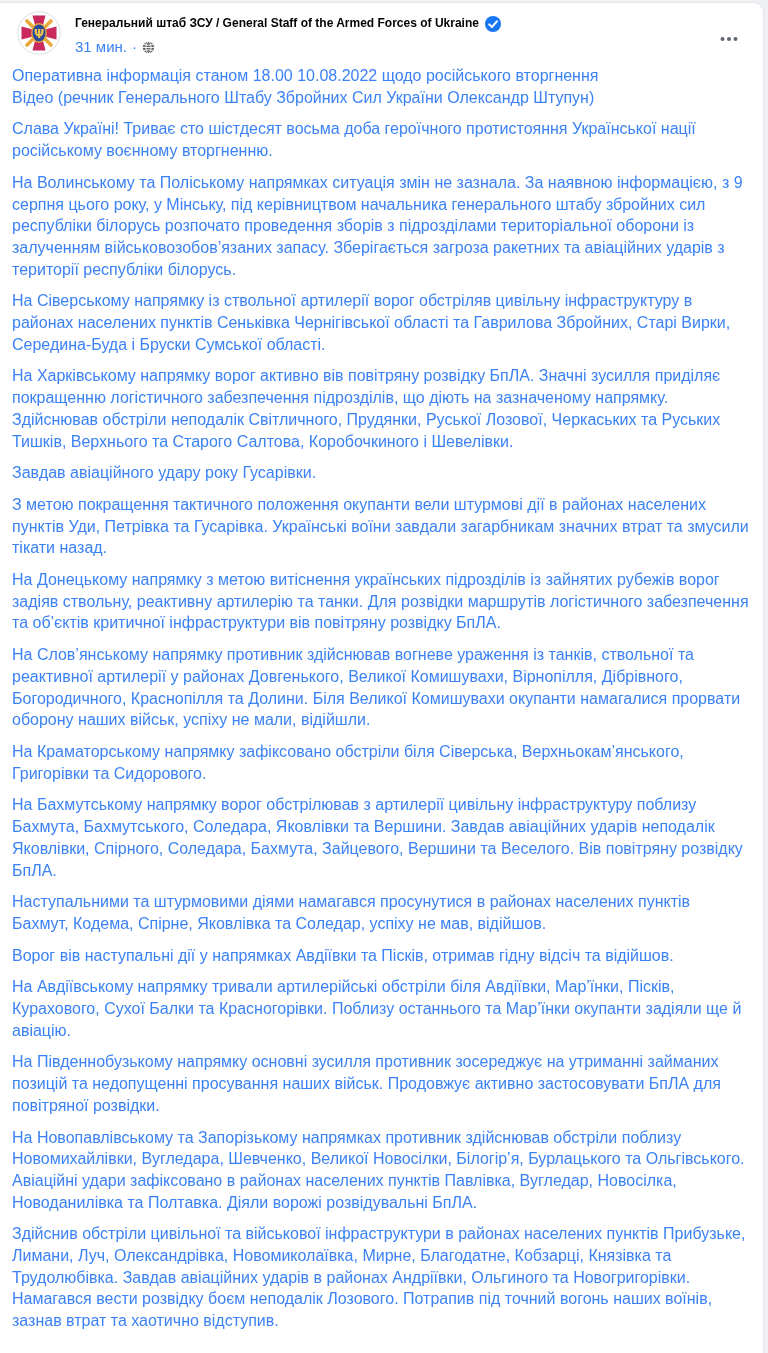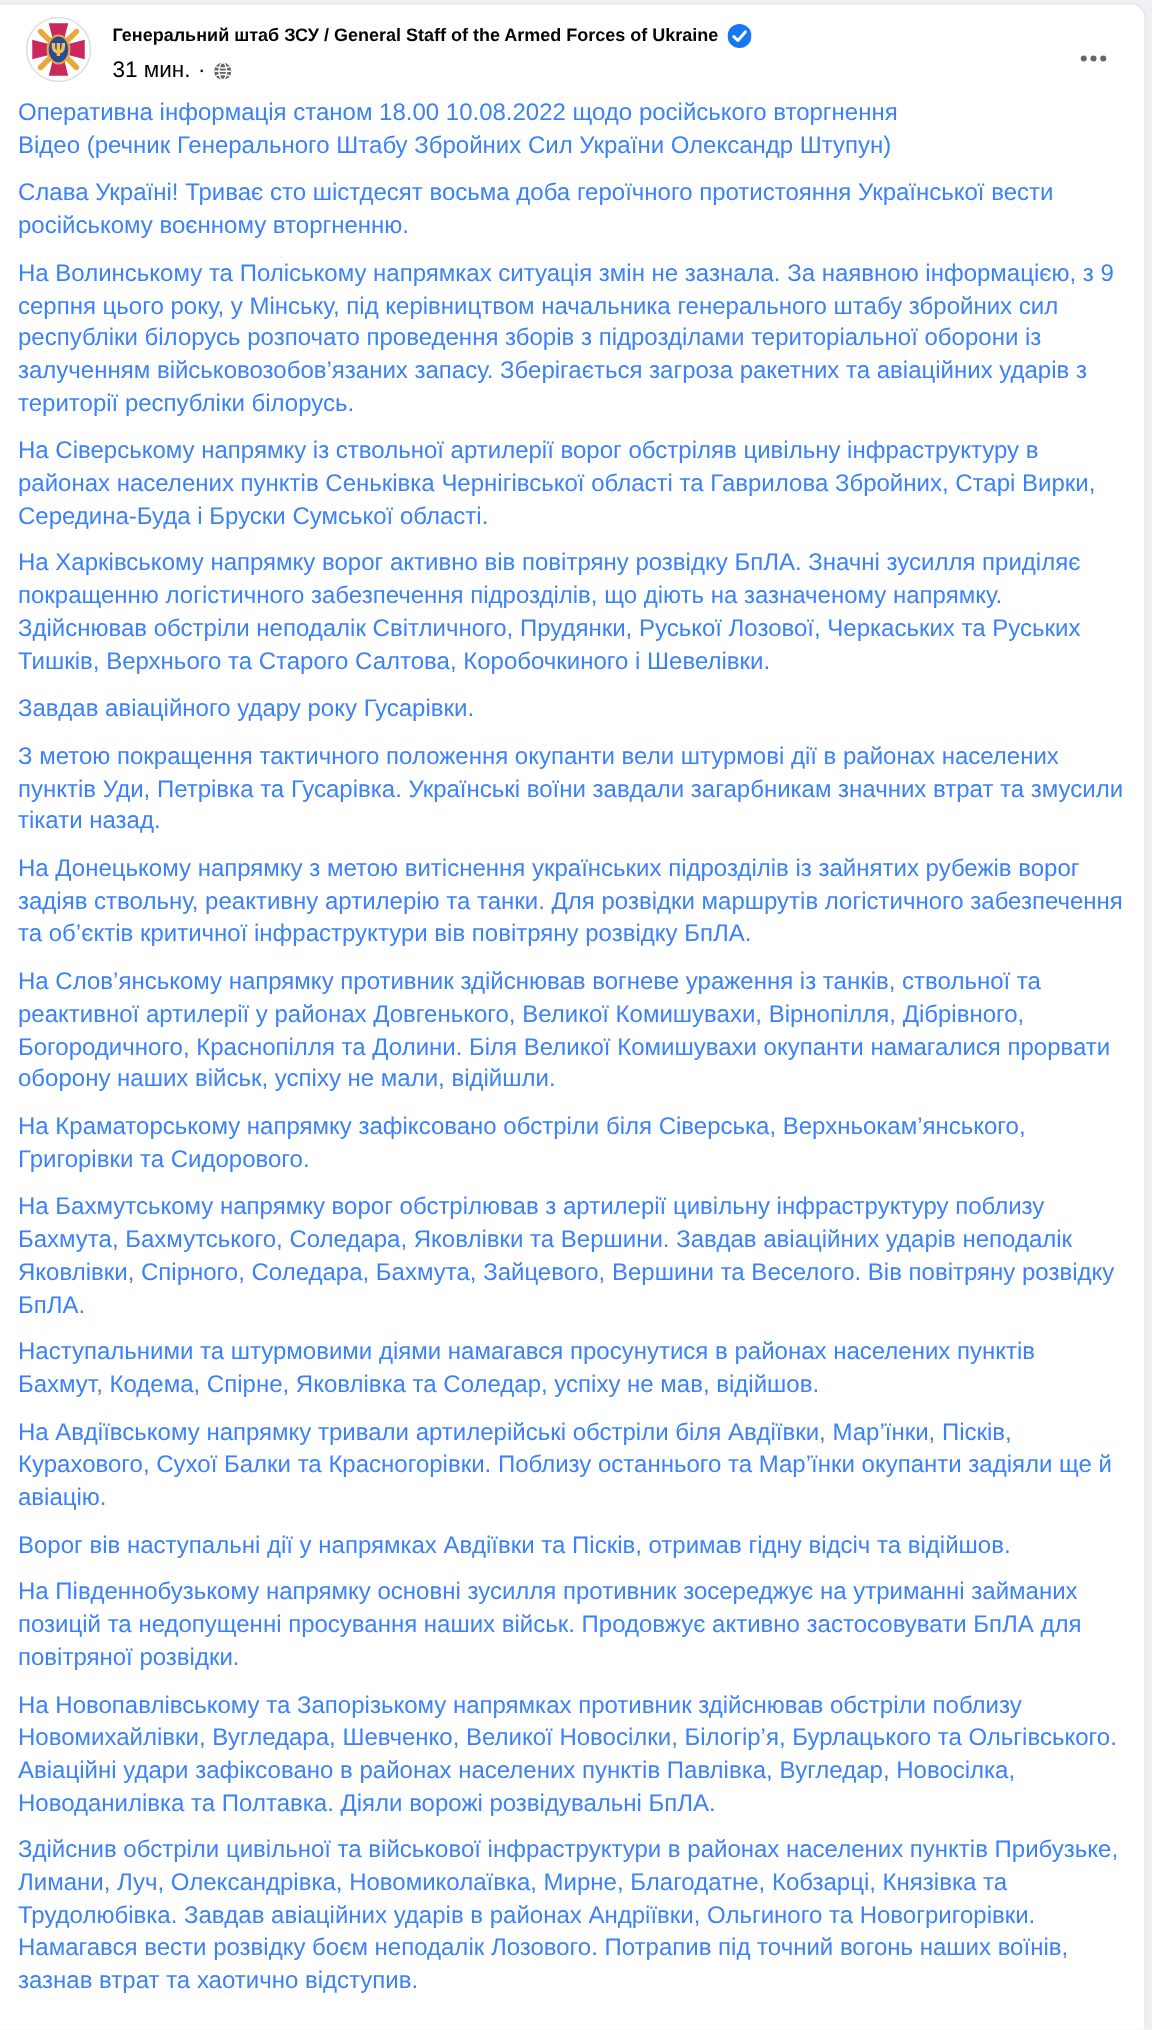--- a/index.html
+++ b/index.html
@@ -57,21 +57,21 @@
     height: 16px;
     flex: 0 0 auto;
     display: inline-flex;
   }
   .meta-row {
     display: flex;
     align-items: center;
     gap: 5px;
     margin-top: 4px;
     font-size: 15px;
-    color: #000000;
+    color: #3b82f6;
     line-height: 18px;
   }
   .globe-icon { display: inline-flex; margin-top: 1px; }
   .more-button {
     position: absolute;
     top: 18px;
     right: 16px;
     width: 36px;
     height: 36px;
     border: none;
@@ -151,31 +151,31 @@
         <circle cx="11" cy="11" r="2"></circle>
         <circle cx="17.5" cy="11" r="2"></circle>
       </svg>
     </button>
 
   </div>
 
   <div class="post-body">
       <p class="post-paragraph">Оперативна інформація станом 18.00 10.08.2022 щодо російського вторгнення
 Відео (речник Генерального Штабу Збройних Сил України Олександр Штупун)</p>
-      <p class="post-paragraph">Слава Україні! Триває сто шістдесят восьма доба героїчного протистояння Української вести російському воєнному вторгненню.</p>
+      <p class="post-paragraph">Слава Україні! Триває сто шістдесят восьма доба героїчного протистояння Української нації російському воєнному вторгненню.</p>
       <p class="post-paragraph">На Волинському та Поліському напрямках ситуація змін не зазнала. За наявною інформацією, з 9 серпня цього року, у Мінську, під керівництвом начальника генерального штабу збройних сил республіки білорусь розпочато проведення зборів з підрозділами територіальної оборони із залученням військовозобов’язаних запасу. Зберігається загроза ракетних та авіаційних ударів з території республіки білорусь.</p>
       <p class="post-paragraph">На Сіверському напрямку із ствольної артилерії ворог обстріляв цивільну інфраструктуру в районах населених пунктів Сеньківка Чернігівської області та Гаврилова Збройних, Старі Вирки, Середина-Буда і Бруски Сумської області.</p>
       <p class="post-paragraph">На Харківському напрямку ворог активно вів повітряну розвідку БпЛА. Значні зусилля приділяє покращенню логістичного забезпечення підрозділів, що діють на зазначеному напрямку. Здійснював обстріли неподалік Світличного, Прудянки, Руської Лозової, Черкаських та Руських Тишків, Верхнього та Старого Салтова, Коробочкиного і Шевелівки.</p>
       <p class="post-paragraph">Завдав авіаційного удару року Гусарівки.</p>
       <p class="post-paragraph">З метою покращення тактичного положення окупанти вели штурмові дії в районах населених пунктів Уди, Петрівка та Гусарівка. Українські воїни завдали загарбникам значних втрат та змусили тікати назад.</p>
       <p class="post-paragraph">На Донецькому напрямку з метою витіснення українських підрозділів із зайнятих рубежів ворог задіяв ствольну, реактивну артилерію та танки. Для розвідки маршрутів логістичного забезпечення та об’єктів критичної інфраструктури вів повітряну розвідку БпЛА.</p>
       <p class="post-paragraph">На Слов’янському напрямку противник здійснював вогневе ураження із танків, ствольної та реактивної артилерії у районах Довгенького, Великої Комишувахи, Вірнопілля, Дібрівного, Богородичного, Краснопілля та Долини. Біля Великої Комишувахи окупанти намагалися прорвати оборону наших військ, успіху не мали, відійшли.</p>
       <p class="post-paragraph">На Краматорському напрямку зафіксовано обстріли біля Сіверська, Верхньокам’янського, Григорівки та Сидорового.</p>
       <p class="post-paragraph">На Бахмутському напрямку  ворог обстрілював з артилерії цивільну інфраструктуру поблизу Бахмута, Бахмутського, Соледара, Яковлівки та Вершини.  Завдав авіаційних ударів неподалік Яковлівки, Спірного, Соледара, Бахмута, Зайцевого, Вершини та Веселого. Вів повітряну розвідку БпЛА.</p>
       <p class="post-paragraph">Наступальними та штурмовими діями намагався просунутися в районах населених пунктів Бахмут, Кодема, Спірне, Яковлівка та Соледар, успіху не мав, відійшов.</p>
+      <p class="post-paragraph">Ворог вів наступальні дії у напрямках Авдіївки та Пісків, отримав гідну відсіч та відійшов.</p>
       <p class="post-paragraph">На Авдіївському напрямку тривали  артилерійські обстріли біля Авдіївки, Мар’їнки, Пісків, Курахового, Сухої Балки та Красногорівки. Поблизу останнього та Мар’їнки окупанти задіяли ще й авіацію.</p>
-      <p class="post-paragraph">Ворог вів наступальні дії у напрямках Авдіївки та Пісків, отримав гідну відсіч та відійшов.</p>
       <p class="post-paragraph">На Південнобузькому напрямку основні зусилля противник зосереджує на утриманні займаних позицій та недопущенні просування наших військ. Продовжує активно застосовувати БпЛА для повітряної розвідки.</p>
       <p class="post-paragraph">На Новопавлівському та Запорізькому напрямках противник здійснював обстріли поблизу Новомихайлівки, Вугледара, Шевченко, Великої Новосілки, Білогір’я, Бурлацького та Ольгівського. Авіаційні удари зафіксовано в районах населених пунктів Павлівка, Вугледар, Новосілка, Новоданилівка та Полтавка. Діяли  ворожі розвідувальні БпЛА.</p>
       <p class="post-paragraph">Здійснив обстріли цивільної та військової інфраструктури в районах населених пунктів Прибузьке, Лимани, Луч, Олександрівка, Новомиколаївка, Мирне, Благодатне, Кобзарці, Князівка та Трудолюбівка. Завдав авіаційних ударів в районах Андріївки, Ольгиного та Новогригорівки. Намагався вести розвідку боєм неподалік Лозового.  Потрапив під точний вогонь наших воїнів, зазнав втрат та хаотично відступив.</p>
     </div>
 
 </div>
 
 </body></html>

